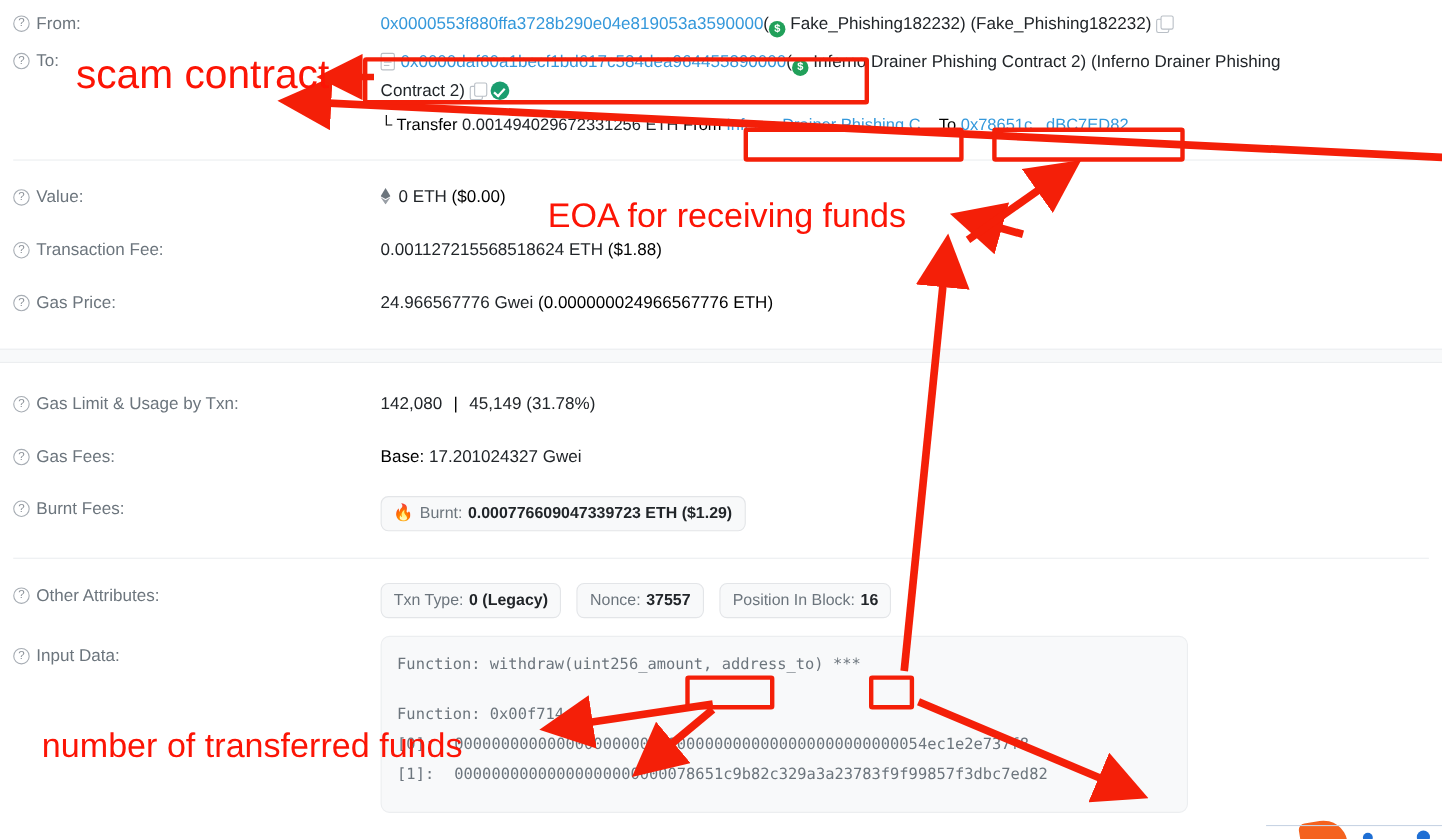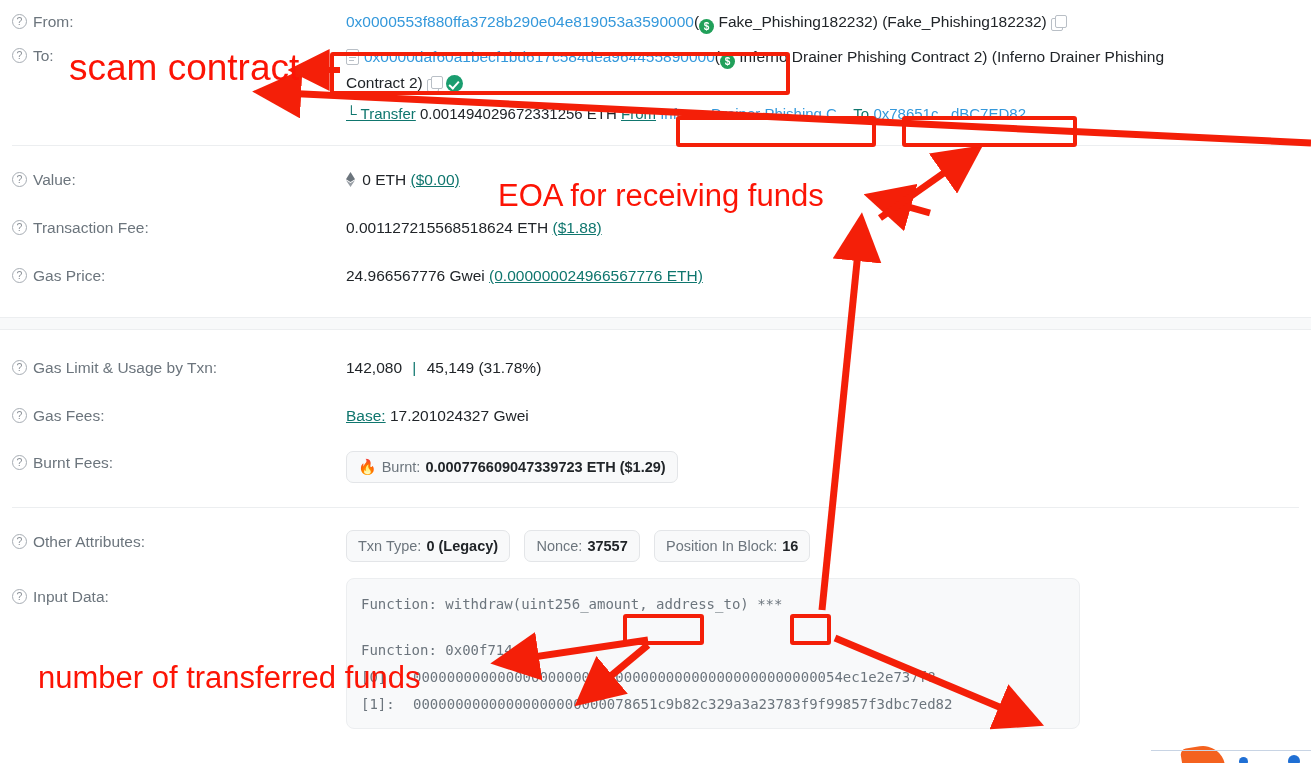--- a/index.html
+++ b/index.html
@@ -22,21 +22,21 @@
   .label .txt { white-space: nowrap; text-align: right; }
   .qmark {
     flex: 0 0 auto; width: 15px; height: 15px; margin-top: 3px;
     border: 1.2px solid #a7adb4; border-radius: 50%;
     color: #8b9198; font-size: 10.5px; line-height: 13px;
     text-align: center; font-family: "Liberation Sans", sans-serif;
   }
   .val { flex: 1 1 auto; font-size: 15.5px; line-height: 23px; color: #212529; min-width: 0; }
 
   .link { color: #3498db; text-decoration: none; word-break: break-all; }
-  .muted { color: #0f766e; text-decoration: underline; }
+  .muted { color: #000000; }
   .dark { color: #212529; }
   .bold { font-weight: normal; }
 
   
   .band { height: 13px; background: #f8f9fa; border-top: 1px solid #eceef0; border-bottom: 1px solid #eceef0; }
   .hr { height: 1px; background: #eceef0; margin: 0 12px; }
 
   
   .pill {
     display: inline-flex; align-items: center; gap: 5px;
@@ -80,21 +80,21 @@
   }
   .icon-copy::after {
     content:""; position:absolute; left:4px; top:0; width:10px; height:11px;
     border:1.3px solid #b9bfc6; border-radius:2px; background:#fff;
   }
   .icon-flame { font-size: 15px; vertical-align: -1px; }
 
   
   .inputbox {
     background: #f8f9fa; border: 1px solid #eceef0; border-radius: 8px;
-    padding: 12px 14px 10px 14px;
+    padding: 12px 14px 20px 14px;
     font-family: "DejaVu Sans Mono", monospace;
     font-size: 14px; line-height: 27px; color: #6c757d;
     white-space: nowrap; overflow: hidden;
   }
   .inputbox .k { color: #6c757d; }
   .idx { display:inline-block; width: 52px; }
 
   
   #anno { position: absolute; left: 0; top: 0; width: 1311px; height: 763px; pointer-events: none; }
   .ann-text {

